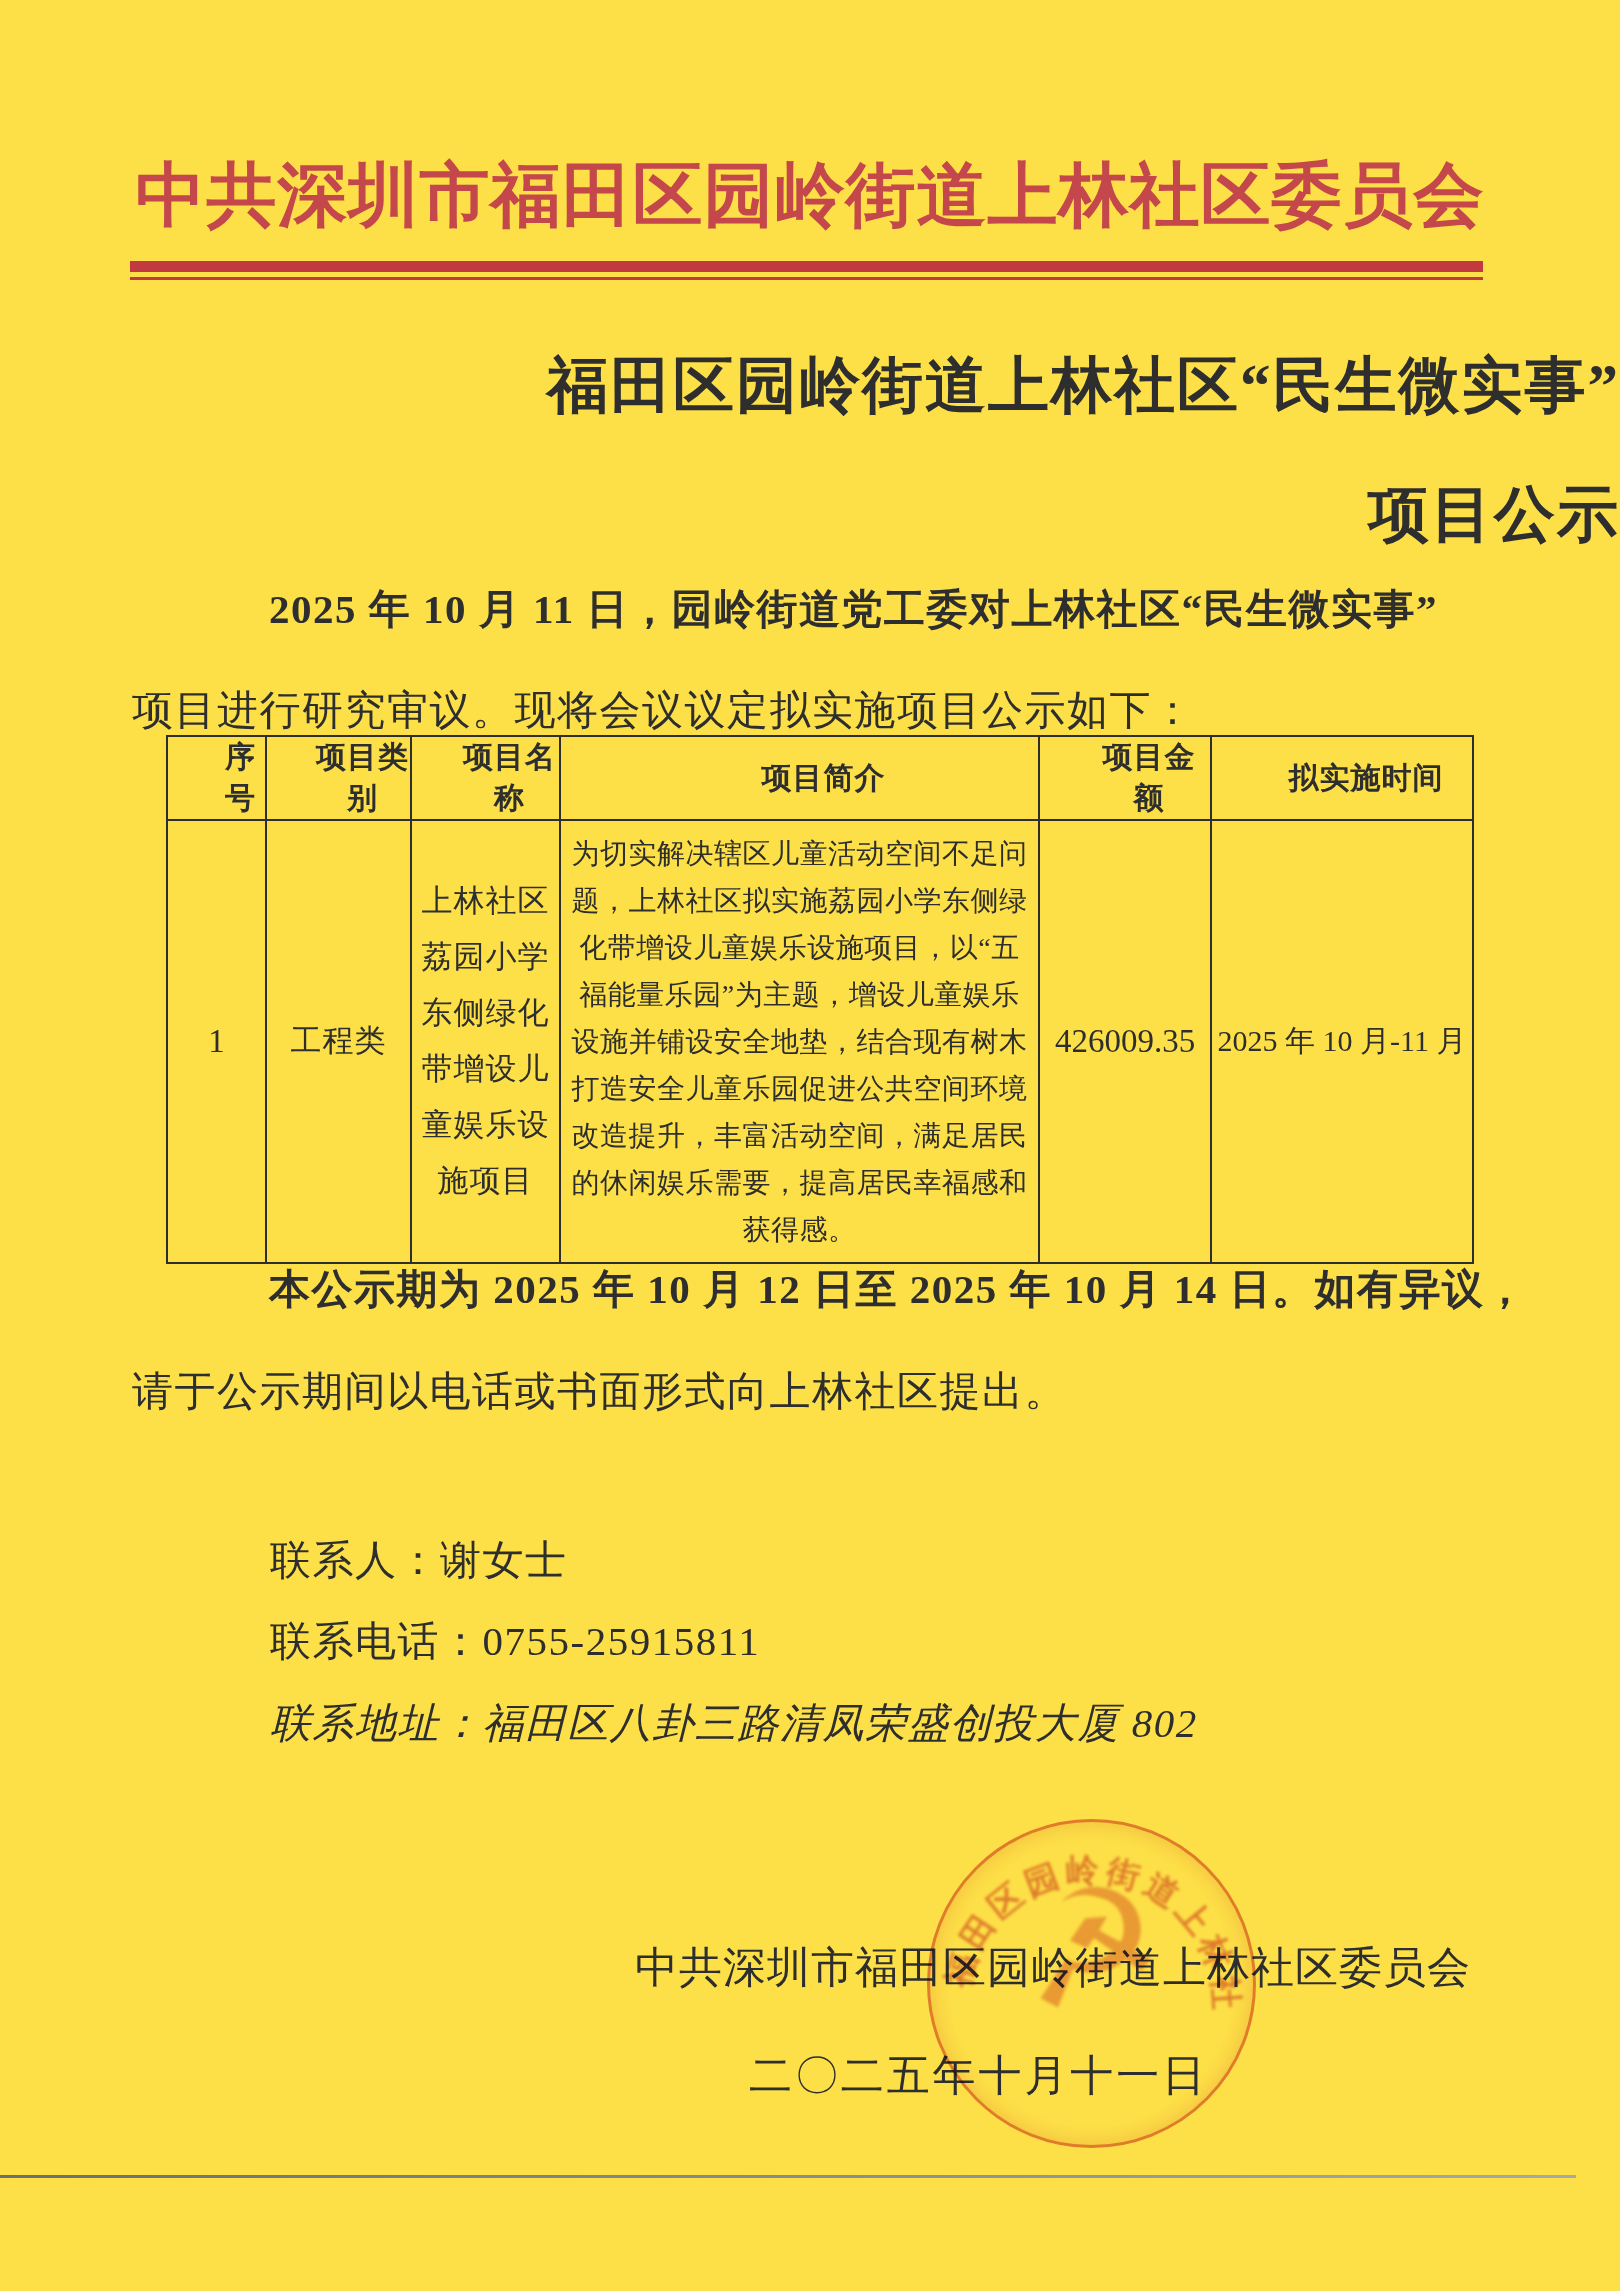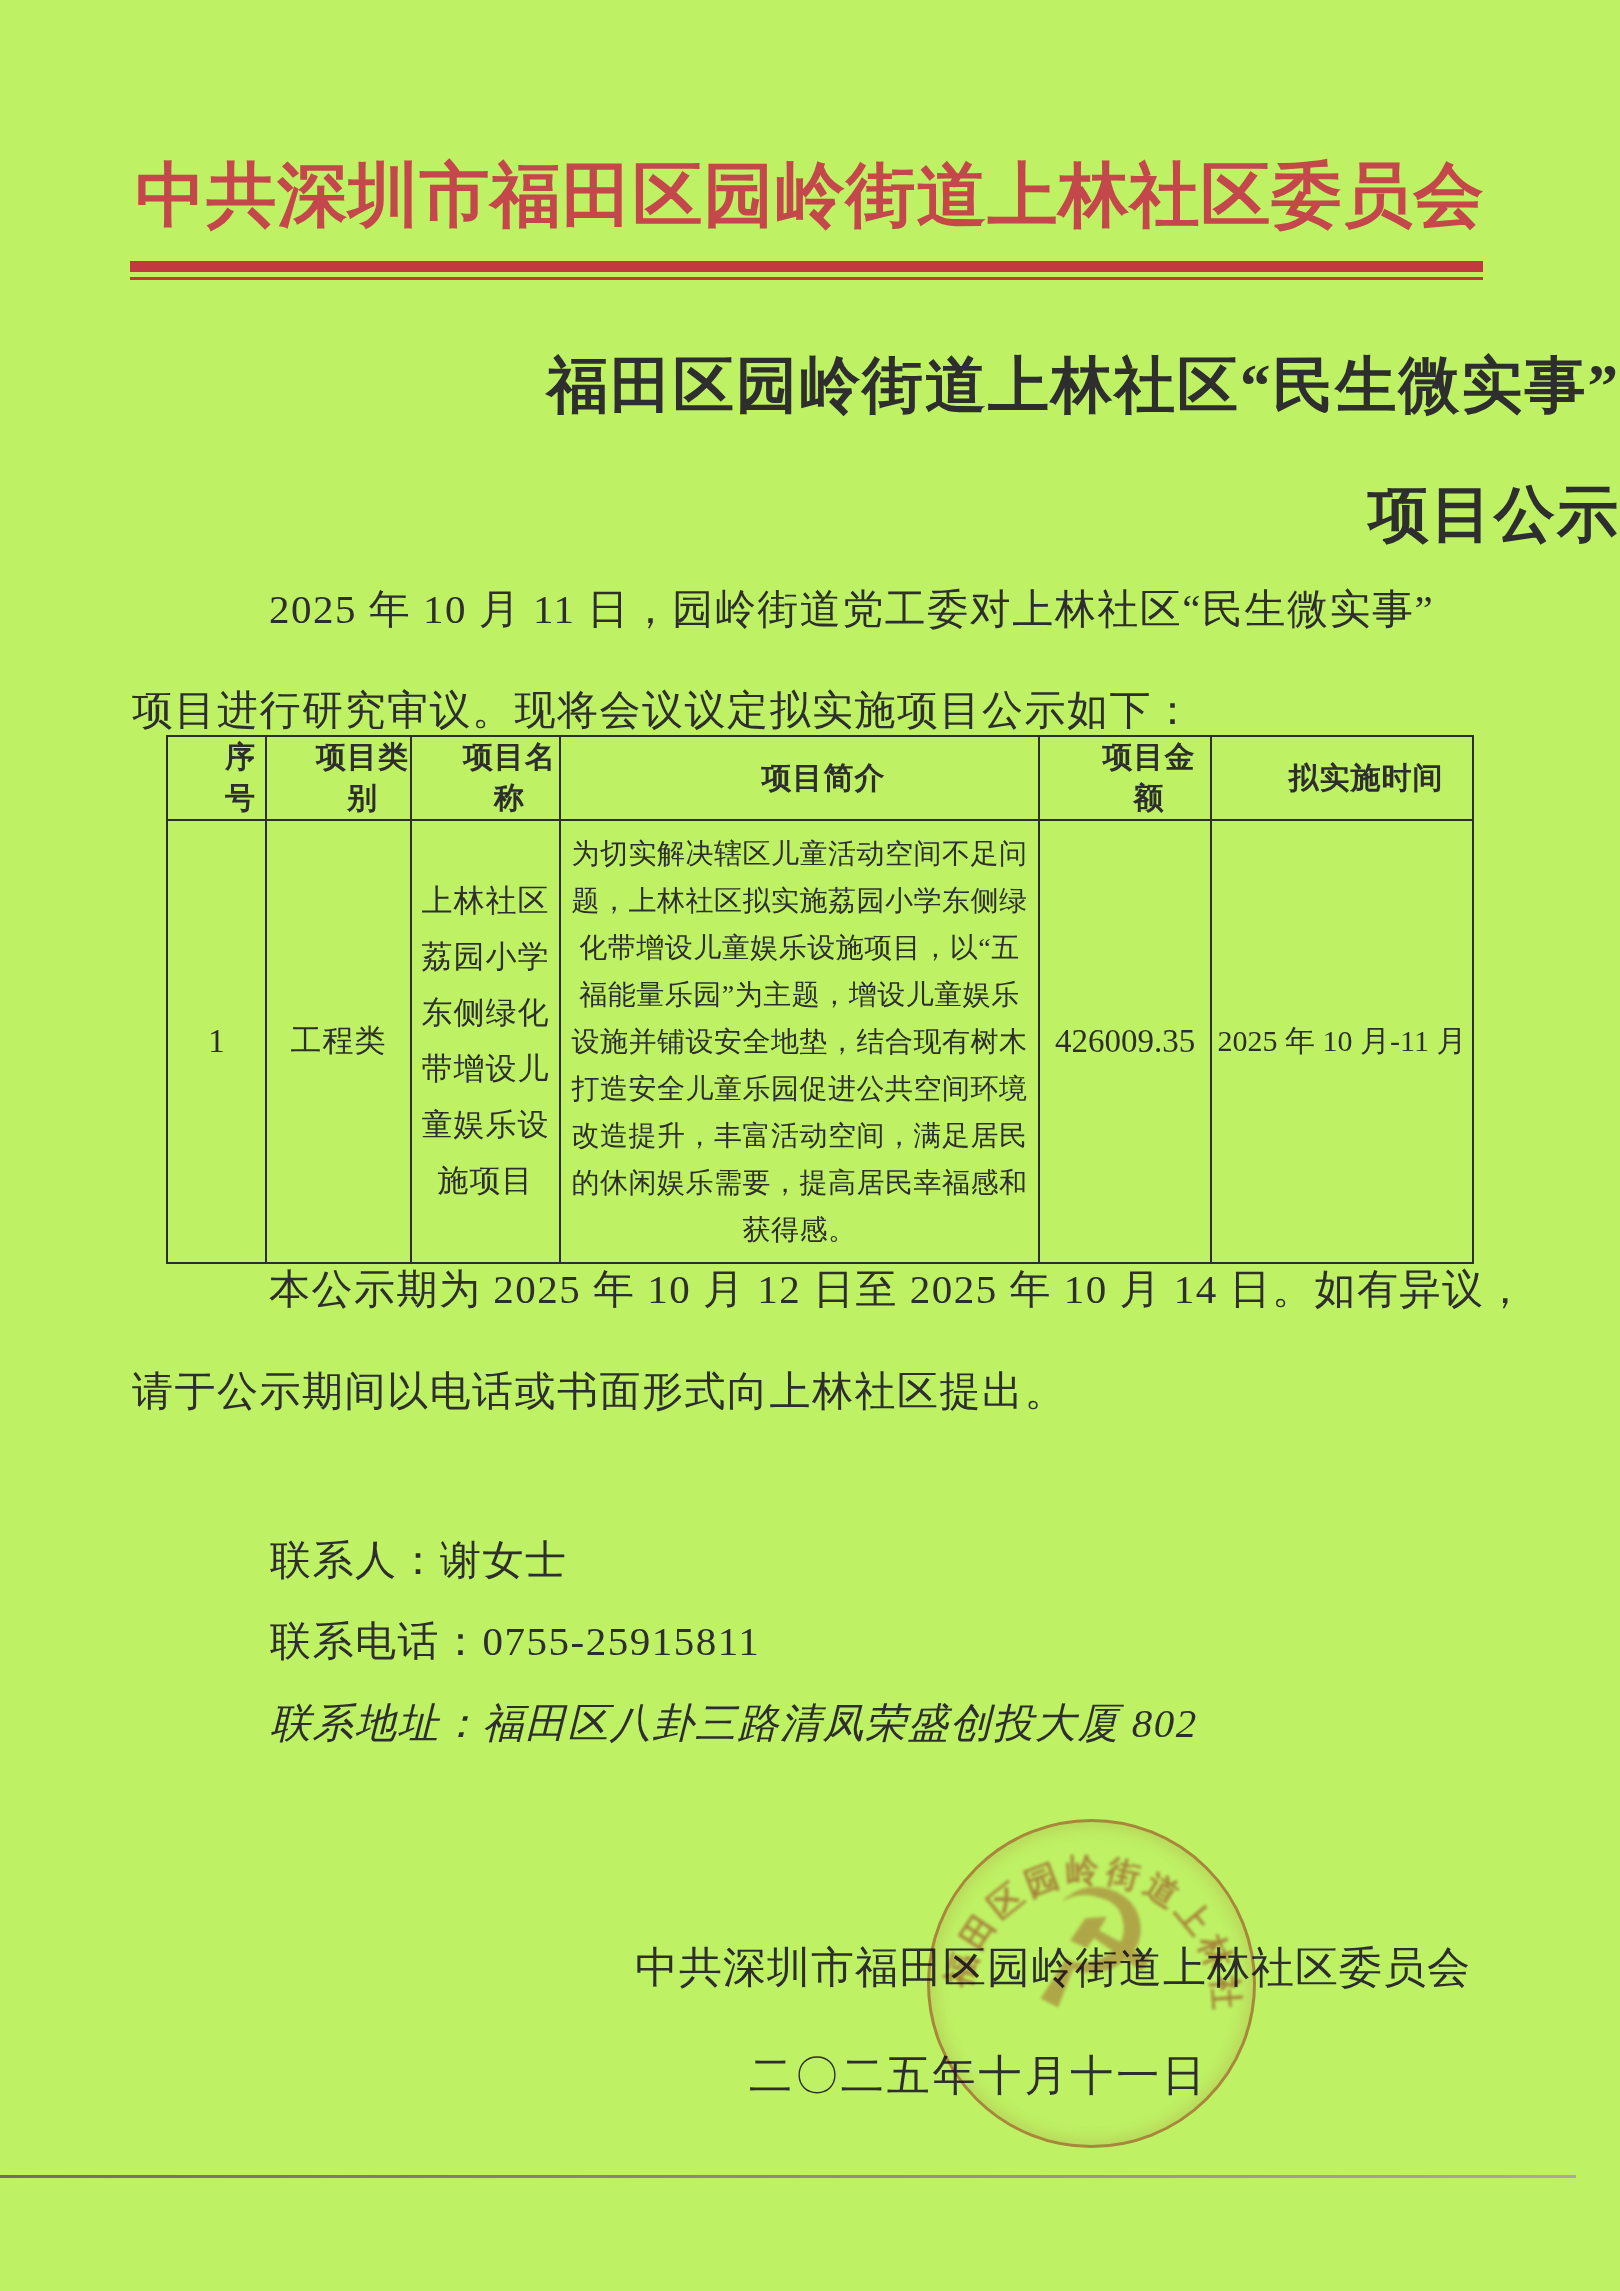--- a/index.html
+++ b/index.html
@@ -1,21 +1,21 @@
 <!DOCTYPE html>
 <html><head>
 <meta charset="utf-8">
 <style>
   html, body { margin: 0; padding: 0; background: #e8e8e8; }
   .page {
     position: relative;
     width: 1620px;
     height: 2292px;
     margin: 0 auto;
-    background: #bef264;
+    background: #fde047;
     overflow: hidden;
     font-family: "Liberation Serif", "DejaVu Serif", serif;
     color: #2e2e2e;
   }
   .abs { position: absolute; }
 
   .org-header {
     top: 149px; left: 0; width: 100%;
     text-align: center;
     font-size: 70px; font-weight: bold;
@@ -24,21 +24,21 @@
     white-space: nowrap;
   }
   .red-rule-thick { top: 261px; left: 130px; width: 1353px; height: 10.8px; background: #c23a40; }
   .red-rule-thin  { top: 277px; left: 130px; width: 1353px; height: 2.9px;  background: #c23a40; }
 
   .doc-title { left: 0; width: 100%; text-align: right; font-size: 61px; font-weight: bold; letter-spacing: 2px; white-space: nowrap; }
   .doc-title-1 { top: 345px; }
   .doc-title-2 { top: 474px; }
 
   .body-line { left: 132px; width: 1358px; font-size: 41px; letter-spacing: 1.5px; white-space: nowrap; }
-  .indent { text-indent: 137px; }
+  .indent { text-indent: 137px; font-weight: bold; }
   .intro-1 { top: 582px; }
   .intro-2 { top: 683px; }
 
   .notice-table {
     top: 735px; left: 166px; width: 1306px;
     border-collapse: collapse;
     table-layout: fixed;
   }
   .notice-table td, .notice-table th {
     border: 2px solid #2e2e2e;

